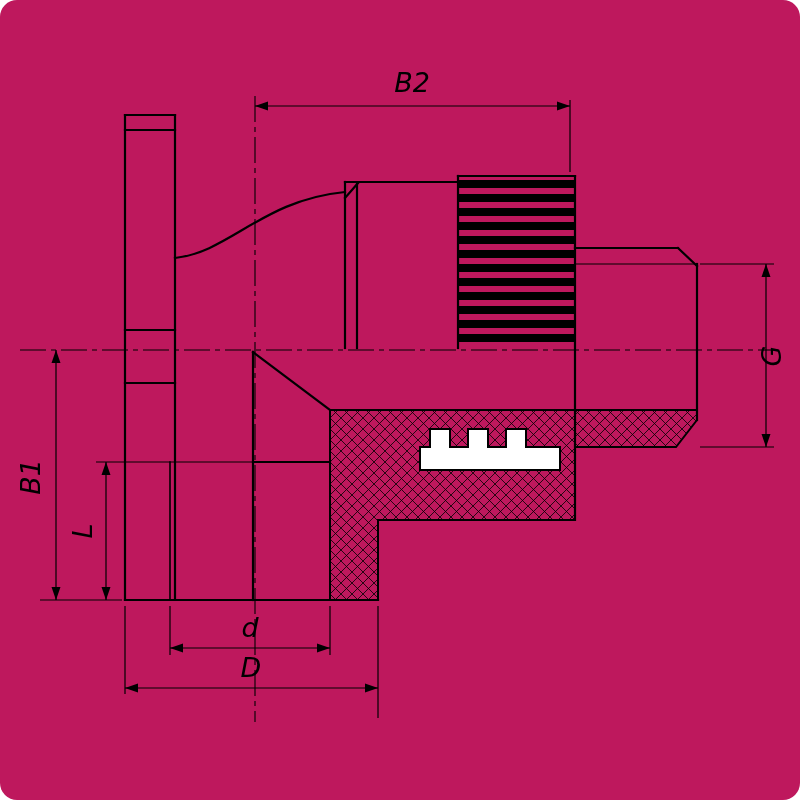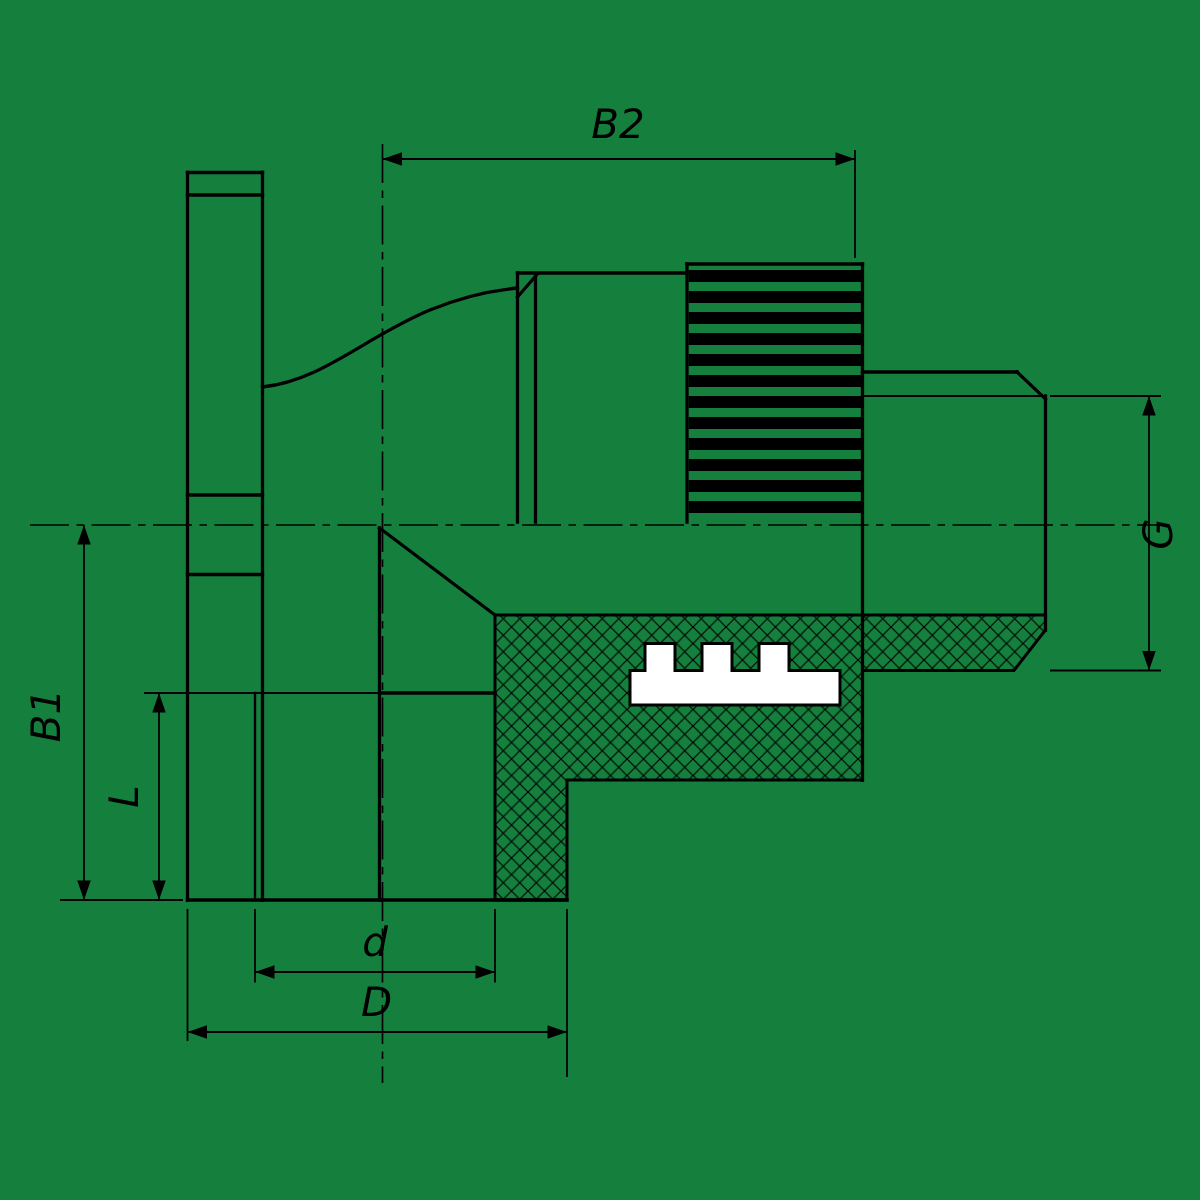--- a/index.html
+++ b/index.html
@@ -7,21 +7,22 @@
     padding: 0;
     width: 800px;
     height: 800px;
     background: #ffffff;
     font-family: "DejaVu Sans", "Liberation Sans", sans-serif;
   }
   #drawing-canvas {
     position: relative;
     width: 800px;
     height: 800px;
-    background: #15803d;
+    background: #be185d;
+    border-radius: 17px;
   }
   svg { display: block; }
   text.dim-label {
     font-family: "DejaVu Sans", "Liberation Sans", sans-serif;
     font-style: italic;
     font-size: 27px;
     fill: #000000;
   }
 </style>
 </head>

